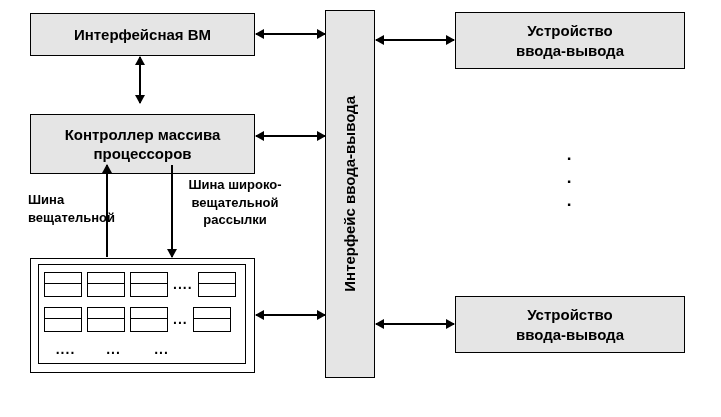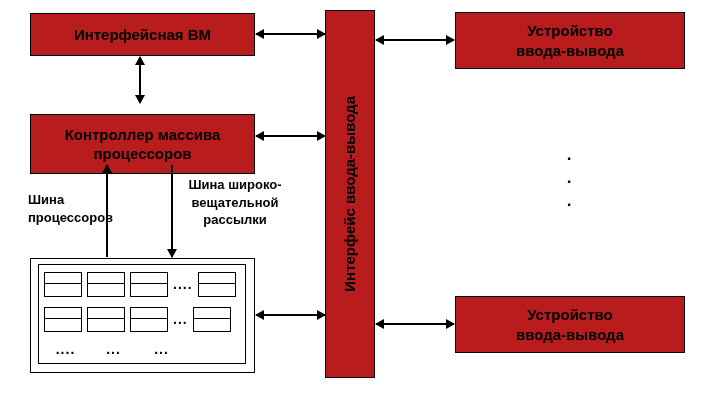--- a/index.html
+++ b/index.html
@@ -1,21 +1,21 @@
 <!DOCTYPE html>
 <html><head>
 <meta charset="utf-8">
 <style>
   html, body { margin:0; padding:0; background:#ffffff; }
   .canvas {
     position:relative; width:721px; height:417px; background:#ffffff;
     font-family:"Liberation Sans", sans-serif; color:#000; overflow:hidden;
   }
   .box {
-    position:absolute; border:1.5px solid #000; background:#b91c1c;
+    position:absolute; border:1.5px solid #000; background:#e5e5e5;
     display:flex; align-items:center; justify-content:center;
     text-align:center; font-weight:bold; font-size:15px; line-height:1.3;
     white-space:pre-line; box-sizing:border-box;
   }
   #interface-vm  { left:30px;  top:13px;  width:225px; height:43px; }
   #controller    { left:30px;  top:104px; width:225px; height:60px;margin-top:10px; }
   #io-interface  { left:325px; top:10px;  width:50px;  height:368px; }
   #io-interface .vtext { writing-mode:vertical-rl; transform:rotate(180deg); white-space:nowrap; }
   #io-device-top    { left:455px; top:12px;  width:230px; height:57px; }
   #io-device-bottom { left:455px; top:296px; width:230px; height:57px; }
@@ -111,21 +111,21 @@
       <div class="pe-row dots-row">
         <span class="row-dots">....</span>
         <span class="row-dots">...</span>
         <span class="row-dots">...</span>
       </div>
     </div>
   </div>
 
 
   <div class="freelabel" id="label-result">Шина
-процессоров</div>
+вещательной</div>
   <div class="freelabel" id="label-broadcast">Шина широко-
 вещательной
 рассылки</div>
 
   <div id="v-dots">.
 .
 .</div>
 
   <div class="arr arr-h" style="left:256px; top:33px;  width:69px;"></div>
   <div class="arr arr-h" style="left:256px; top:135px; width:69px;"></div>

